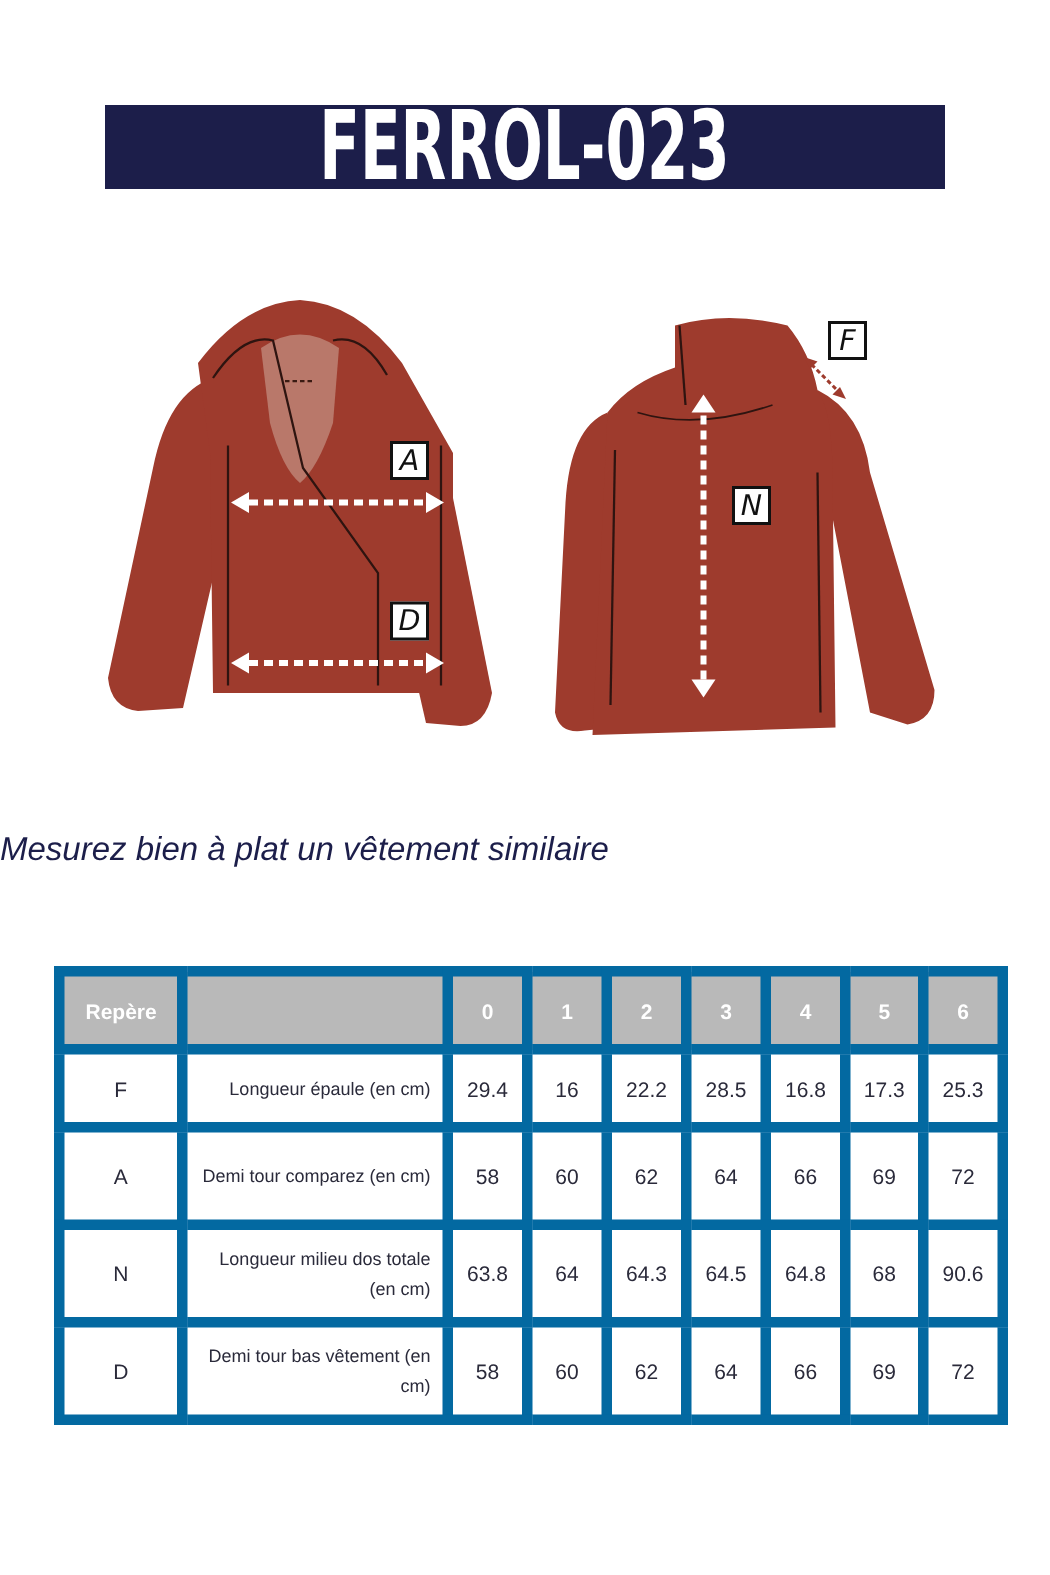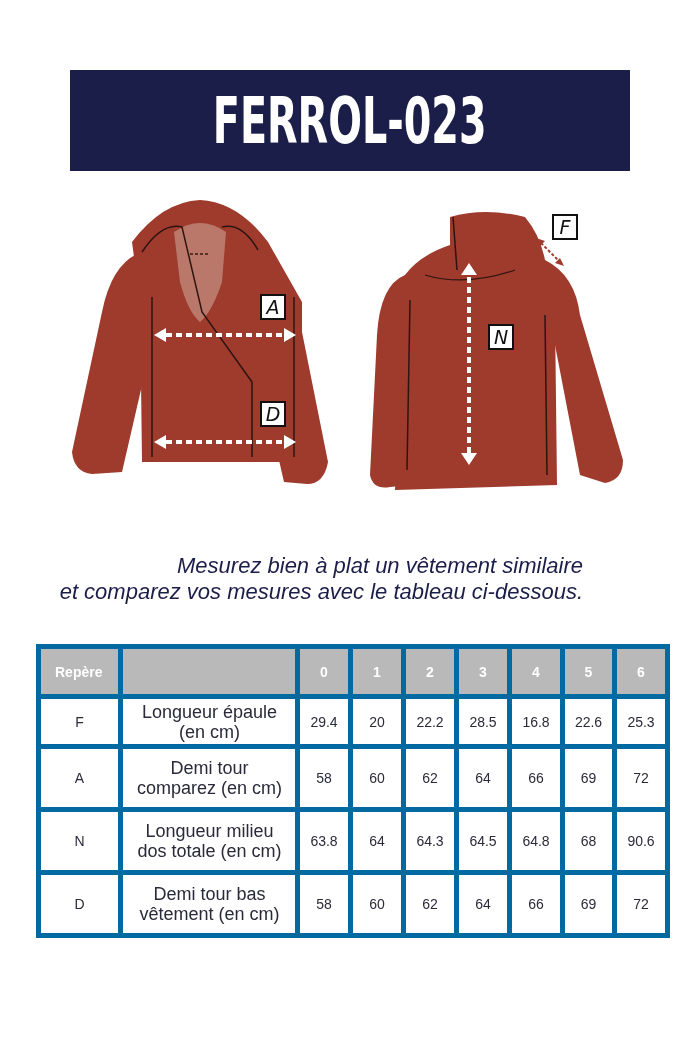--- a/index.html
+++ b/index.html
@@ -1,30 +1,30 @@
 <!DOCTYPE html>
 <html><head>
   <meta charset="utf-8">
   <style>
     html, body { margin:0; padding:0; background:#ffffff; }
     body { width:700px; height:1050px; position:relative; overflow:hidden; font-family:"DejaVu Sans", sans-serif; }
-    .title-bar { position:absolute; left:70px; top:70px; width:560px; height:101px; background:#1c1e4a; display:flex; align-items:center; justify-content:center; }
+    .title-bar { position:absolute; left:70px; top:70px; width:560px; height:56px; background:#1c1e4a; display:flex; align-items:center; justify-content:center; }
     .title-text { color:#ffffff; font-family:"DejaVu Sans", sans-serif; font-size:64px; font-weight:bold; letter-spacing:0px; transform:scaleX(0.62); white-space:nowrap; line-height:1; }
     .illustration { position:absolute; }
     .front { left:62px; top:192px; width:276px; height:300px; }
     .back { left:365px; top:205px; width:265px; height:290px; }
     .label-box { position:absolute; background:#ffffff; border:2px solid #111; width:22px; height:22px; display:flex; align-items:center; justify-content:center; font-style:italic; font-size:19px; color:#111; font-family:"DejaVu Sans", sans-serif; line-height:1; }
-    .instruction { position:absolute; left:0; top:553px; width:583px; text-align:right; font-style:italic; color:#1c1e4a; font-size:22px; line-height:26px; font-family:"Liberation Sans", sans-serif; }
+    .instruction { position:absolute; left:0; top:553px; width:583px; text-align:left; font-style:italic; color:#1c1e4a; font-size:22px; line-height:26px; font-family:"Liberation Sans", sans-serif; }
     .size-table { position:absolute; left:36px; top:644px; border-collapse:collapse; font-family:"Liberation Sans", sans-serif; color:#2a2a3a; }
-    .size-table td, .size-table th { border:5px solid #0369a1; text-align:center; font-size:14px; padding:0; }
+    .size-table td, .size-table th { border:7px solid #0369a1; text-align:center; font-size:14px; padding:0; }
     .size-table th { background:#b9b9b9; color:#ffffff; font-weight:bold; height:45px; font-size:14px; }
     .size-table th.rep { text-align:left; padding-left:14px; }
     .size-table td { height:58px; }
     .size-table tr.r1 td { height:45px; }
-    .size-table td.desc { text-align:center; padding-left:9px; padding-right:8px; font-size:18px; line-height:20px; }
+    .size-table td.desc { text-align:right; padding-left:9px; padding-right:8px; font-size:12px; line-height:20px; }
   </style>
 </head>
 <body>
 
 <div class="title-bar">
   <span class="title-text">FERROL-023</span>
 </div>
 
 <div class="illustration front">
   <svg width="276" height="300" viewBox="0 0 276 300">
@@ -73,21 +73,20 @@
     <line x1="176" y1="38" x2="194" y2="56" stroke="#9e3b2d" stroke-width="2" stroke-dasharray="3,2"></line>
     <polygon points="171,33 180,36 175,41" fill="#9e3b2d"></polygon>
     <polygon points="199,61 190,58 195,53" fill="#9e3b2d"></polygon>
   </svg>
   <div class="label-box" style="left:123px; top:119px;">N</div>
   <div class="label-box" style="left:187px; top:9px;">F</div>
 </div>
 
 <div class="instruction">
   <div>Mesurez bien à plat un vêtement similaire</div>
-  <div>et comparez vos mesures avec le tableau ci-dessous.</div>
 </div>
 
 <table class="size-table">
   <colgroup>
     <col style="width:82px">
       <col style="width:177px">
     <col style="width:53px">
       <col style="width:53px">
       <col style="width:53px">
       <col style="width:53px">
@@ -104,25 +103,25 @@
     <th>2</th>
     <th>3</th>
     <th>4</th>
     <th>5</th>
     <th>6</th>
   </tr>
   <tr class="r1">
     <td>F</td>
     <td class="desc">Longueur épaule (en cm)</td>
     <td>29.4</td>
-    <td>20</td>
+    <td>16</td>
     <td>22.2</td>
     <td>28.5</td>
     <td>16.8</td>
-    <td>22.6</td>
+    <td>17.3</td>
     <td>25.3</td>
   </tr>
   <tr>
     <td>A</td>
     <td class="desc">Demi tour comparez (en cm)</td>
     <td>58</td>
     <td>60</td>
     <td>62</td>
     <td>64</td>
     <td>66</td>

